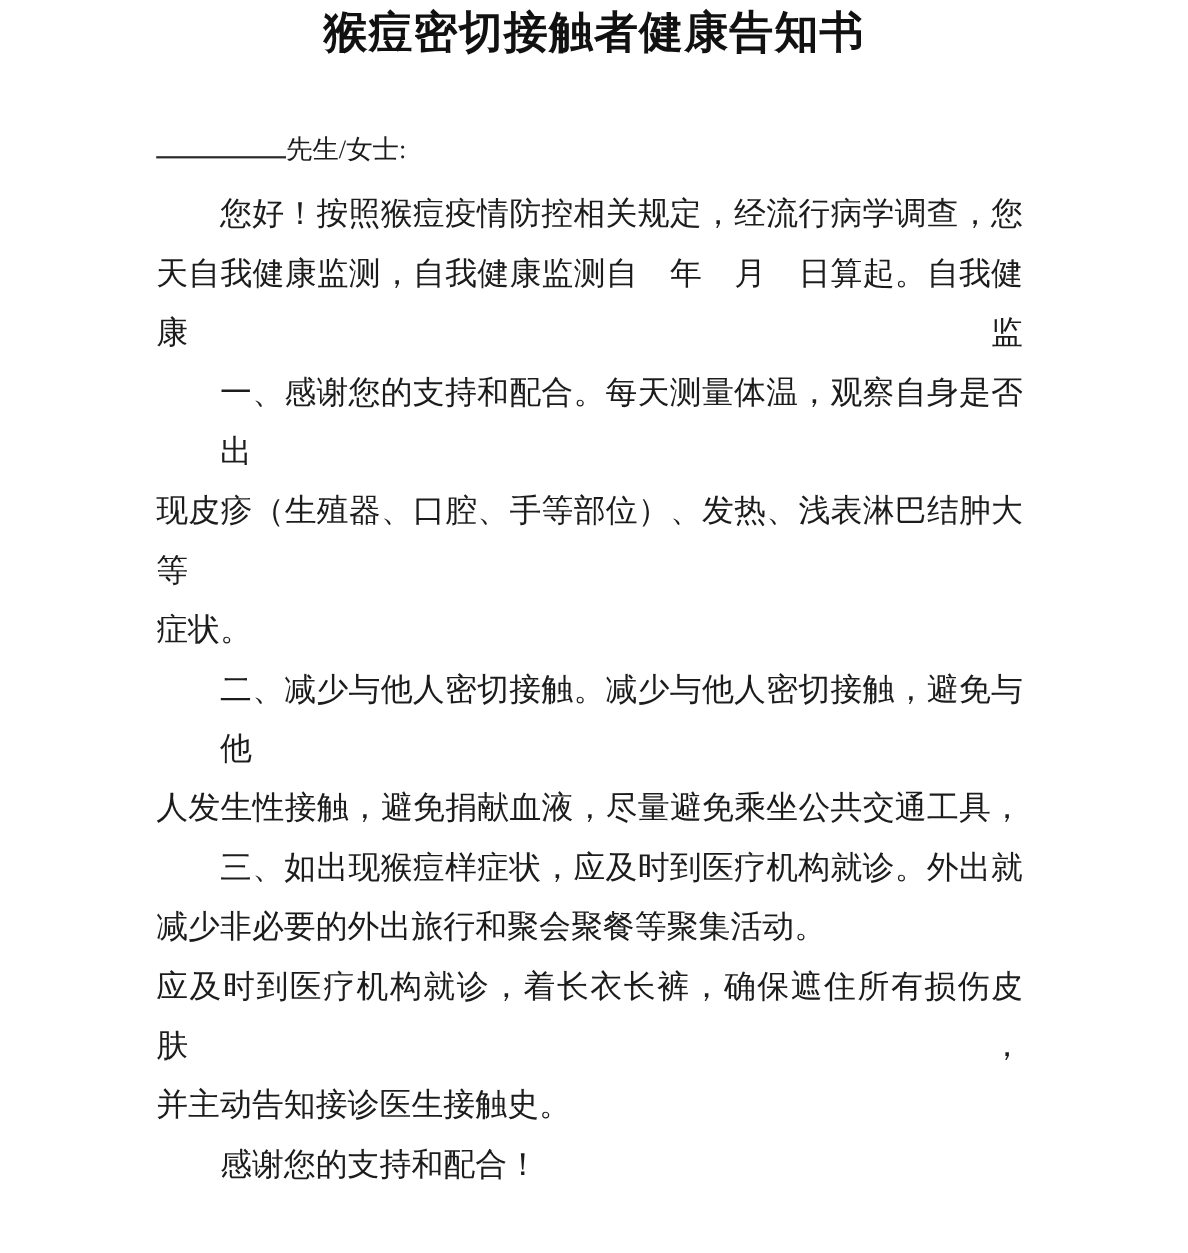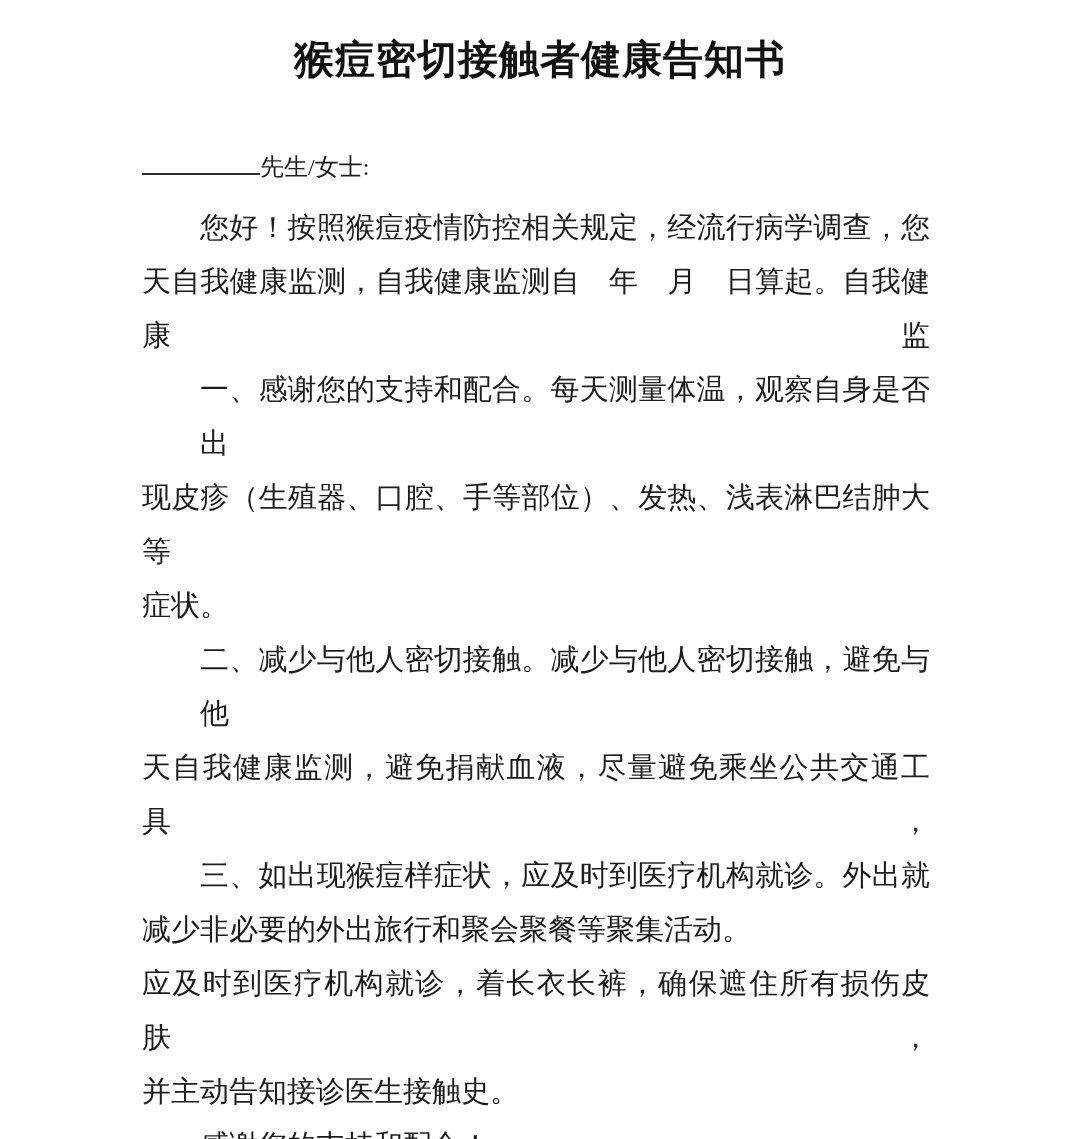--- a/index.html
+++ b/index.html
@@ -9,21 +9,20 @@
   }
   .page {
     position: relative;
     width: 1080px;
     height: 1139px;
     background: #ffffff;
     color: #1c1c1c;
     font-family: "Liberation Serif", "DejaVu Serif", serif;
     overflow: hidden;
     box-sizing: border-box;
-    padding-top: 30px;
   }
   .doc-title {
     margin: 0;
     text-align: center;
     font-size: 40px;
     line-height: 60px;
     font-weight: 700;
     letter-spacing: 1px;
     color: #111111;
   }
@@ -43,20 +42,21 @@
     border-bottom: 2px solid #2a2a2a;
   }
   .body-lines {
     margin-top: 6px;
     font-size: 29px;
     line-height: 54px;
   }
   .doc-line {
     min-height: 54px;
     white-space: normal;
+    font-family: Liberation Mono, monospace;
   }
   .doc-line.indent {
     padding-left: 58px;
   }
   .doc-line.just {
     text-align: justify;
     text-align-last: justify;
     text-justify: inter-character;
   }
 </style>
@@ -74,21 +74,21 @@
     </div>
 
     <div class="body-lines">
 
     <div class="doc-line indent just">您好！按照猴痘疫情防控相关规定，经流行病学调查，您</div>
         <div class="doc-line just">天自我健康监测，自我健康监测自　年　月　日算起。自我健康监</div>
         <div class="doc-line indent just">一、感谢您的支持和配合。每天测量体温，观察自身是否出</div>
         <div class="doc-line just">现皮疹（生殖器、口腔、手等部位）、发热、浅表淋巴结肿大等</div>
         <div class="doc-line">症状。</div>
         <div class="doc-line indent just">二、减少与他人密切接触。减少与他人密切接触，避免与他</div>
-        <div class="doc-line just">天自我健康监测，避免捐献血液，尽量避免乘坐公共交通工具，</div>
+        <div class="doc-line just">人发生性接触，避免捐献血液，尽量避免乘坐公共交通工具，</div>
         <div class="doc-line indent just">三、如出现猴痘样症状，应及时到医疗机构就诊。外出就</div>
         <div class="doc-line">减少非必要的外出旅行和聚会聚餐等聚集活动。</div>
         <div class="doc-line just">应及时到医疗机构就诊，着长衣长裤，确保遮住所有损伤皮肤，</div>
         <div class="doc-line">并主动告知接诊医生接触史。</div>
         <div class="doc-line indent">感谢您的支持和配合！</div>
       </div>
 
   </div>
 </div>
 

